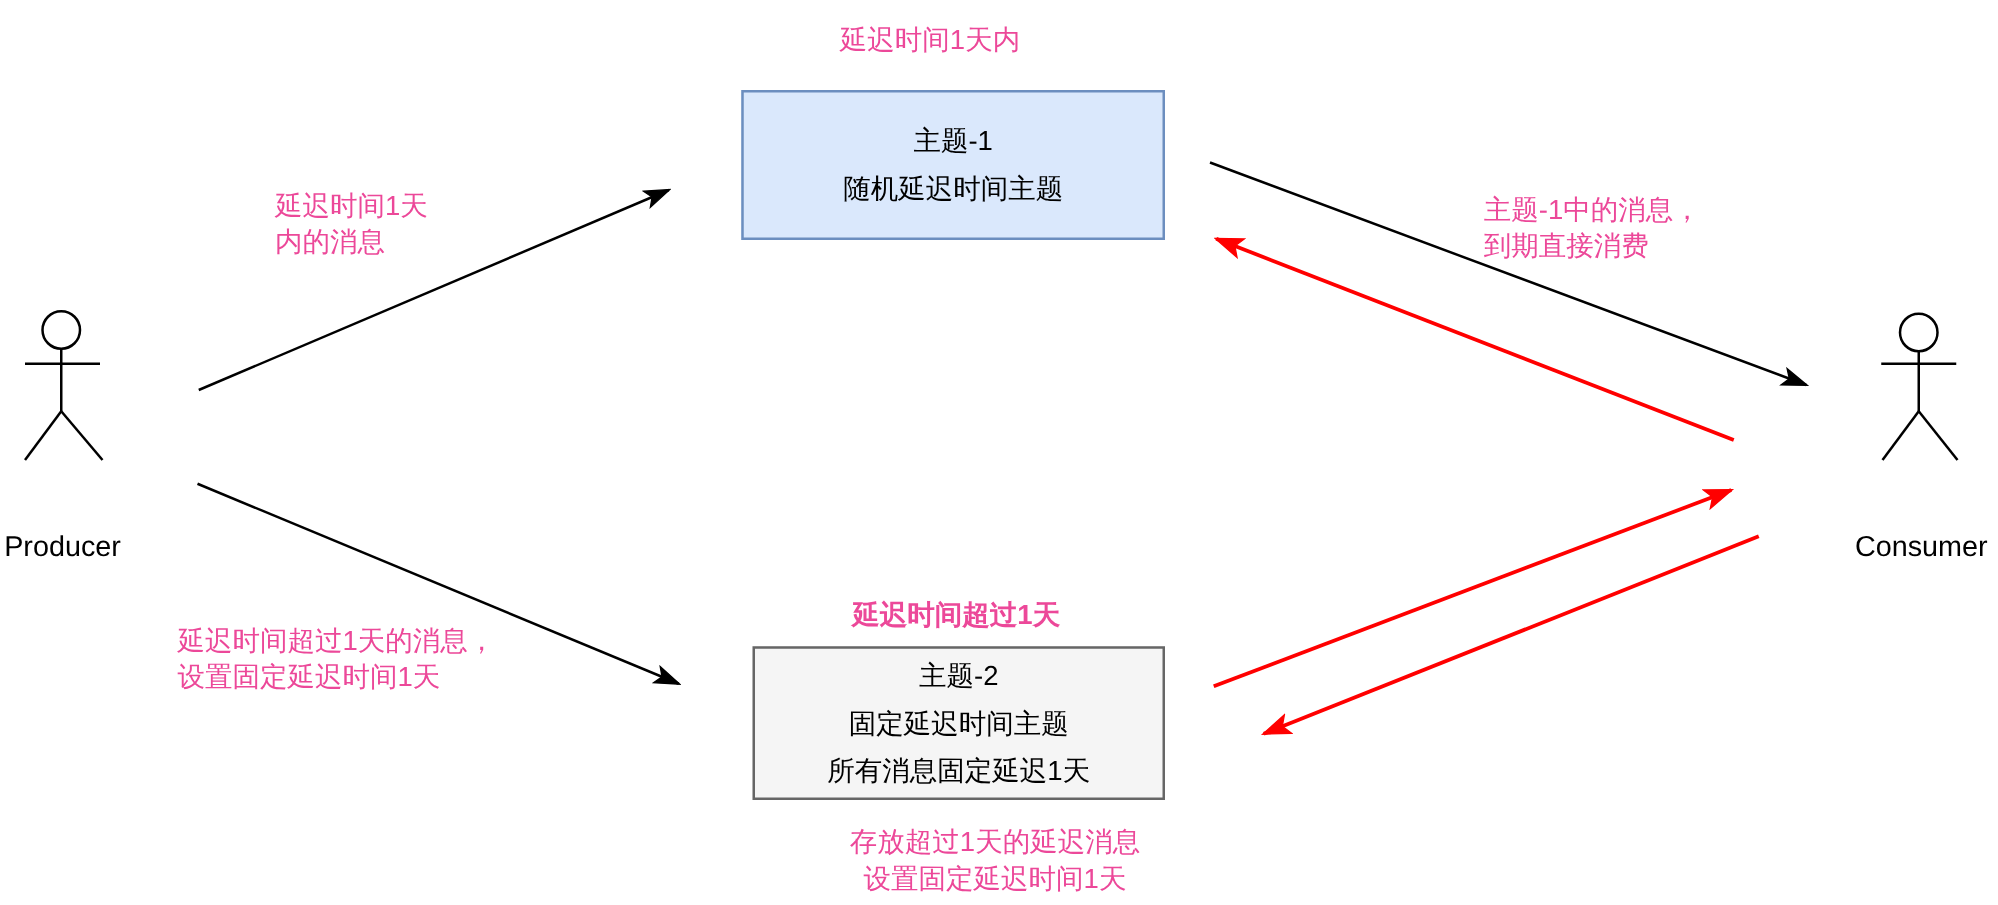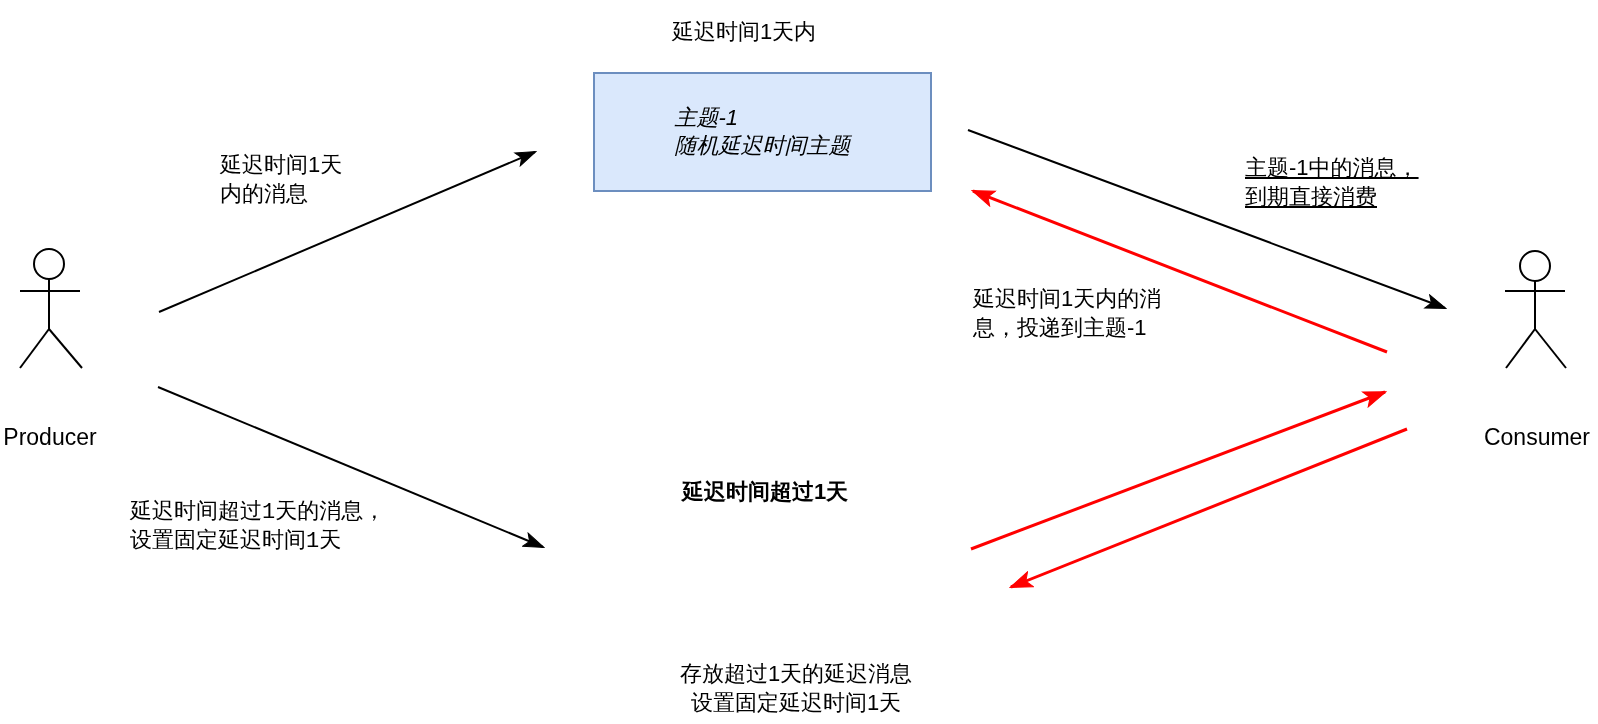--- a/index.html
+++ b/index.html
@@ -10,30 +10,30 @@
     font-family:"Liberation Sans","DejaVu Sans",sans-serif;
     color:#000;
     overflow:hidden;
   }
   .layer{position:absolute;left:0;top:0;width:1598px;height:724px;}
   .lbl{
     position:absolute;
     font-size:22px;
     line-height:29px;
     white-space:pre-line;
-    color:#000000;
+    color:#ec4899;
   }
   .lbl.center{text-align:center;}
   .topic-box{
     position:absolute;
     display:flex;align-items:center;justify-content:center;
-    font-size:22px;line-height:28px;
+    text-align:center;
+    font-size:22px;line-height:38px;
     white-space:pre-line;
     box-sizing:border-box;
-    font-style:italic;
   }
   .topic-1{
     left:593px;top:72px;width:339px;height:120px;
     background:#dae8fc;border:2px solid #6c8ebf;
   }
   .topic-2{
     left:602px;top:517px;width:330px;height:123px;
     background:#f5f5f5;border:2px solid #666666;
   }
   .actor-label{
@@ -78,31 +78,32 @@
     <line x1="158" y1="387" x2="543" y2="547" stroke="#000" stroke-width="2" marker-end="url(#arrowBlack)"></line>
     <line x1="968" y1="130" x2="1445" y2="308" stroke="#000" stroke-width="2" marker-end="url(#arrowBlack)"></line>
 
     <line x1="1387" y1="352" x2="973" y2="191" stroke="#ff0000" stroke-width="3" marker-end="url(#arrowRed)"></line>
     <line x1="971" y1="549" x2="1385" y2="392" stroke="#ff0000" stroke-width="3" marker-end="url(#arrowRed)"></line>
     <line x1="1407" y1="429" x2="1011" y2="587" stroke="#ff0000" stroke-width="3" marker-end="url(#arrowRed)"></line>
   </svg>
 
   <div class="topic-box topic-1">主题-1
 随机延迟时间主题</div>
+  <div class="topic-box topic-2">主题-2
+固定延迟时间主题
+所有消息固定延迟1天</div>
 
   <div class="lbl center" style="left:594px;top:17px;width:300px;">延迟时间1天内</div>
   <div class="lbl center" style="left:615px;top:477px;width:300px;font-weight:bold;">延迟时间超过1天</div>
   <div class="lbl center" style="left:616px;top:659px;width:360px;">存放超过1天的延迟消息
 设置固定延迟时间1天</div>
 
   <div class="lbl" style="left:220px;top:150px;">延迟时间1天
 内的消息</div>
-  <div class="lbl" style="left:130px;top:498px;font-family:Liberation Mono, monospace;">延迟时间超过1天的消息，
+  <div class="lbl" style="left:142px;top:498px;">延迟时间超过1天的消息，
 设置固定延迟时间1天</div>
-  <div class="lbl" style="left:1245px;top:153px;text-decoration:underline;">主题-1中的消息，
+  <div class="lbl" style="left:1187px;top:153px;">主题-1中的消息，
 到期直接消费</div>
-  <div class="lbl" style="left:973px;top:284px;">延迟时间1天内的消
-息，投递到主题-1</div>
 
   <div class="actor-label" style="left:0px;top:380px;width:100px;">Producer</div>
   <div class="actor-label" style="left:1476px;top:380px;width:122px;">Consumer</div>
 
 </div>
 
 </body></html>

